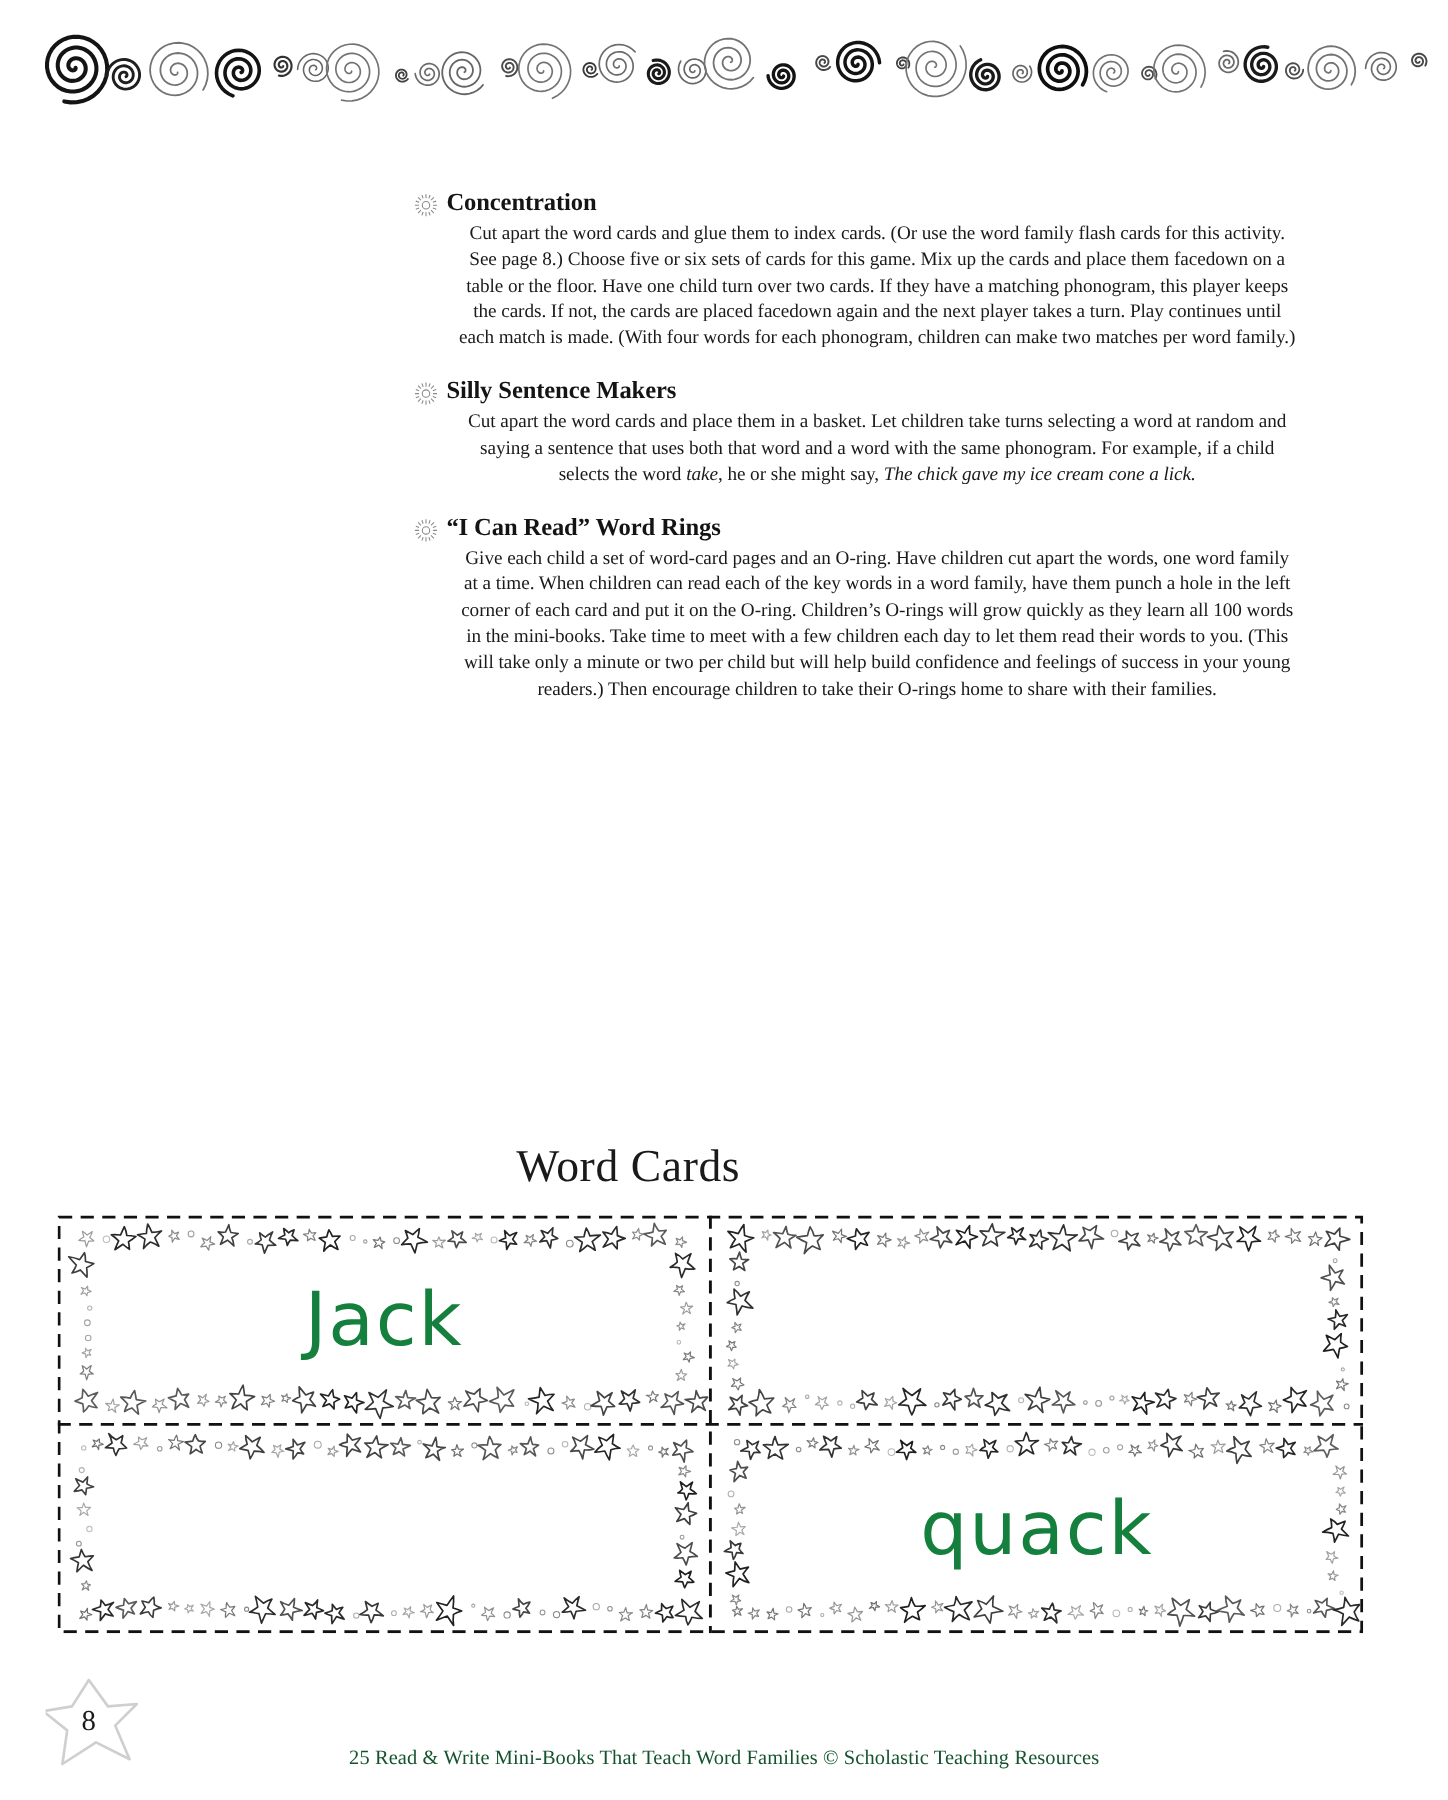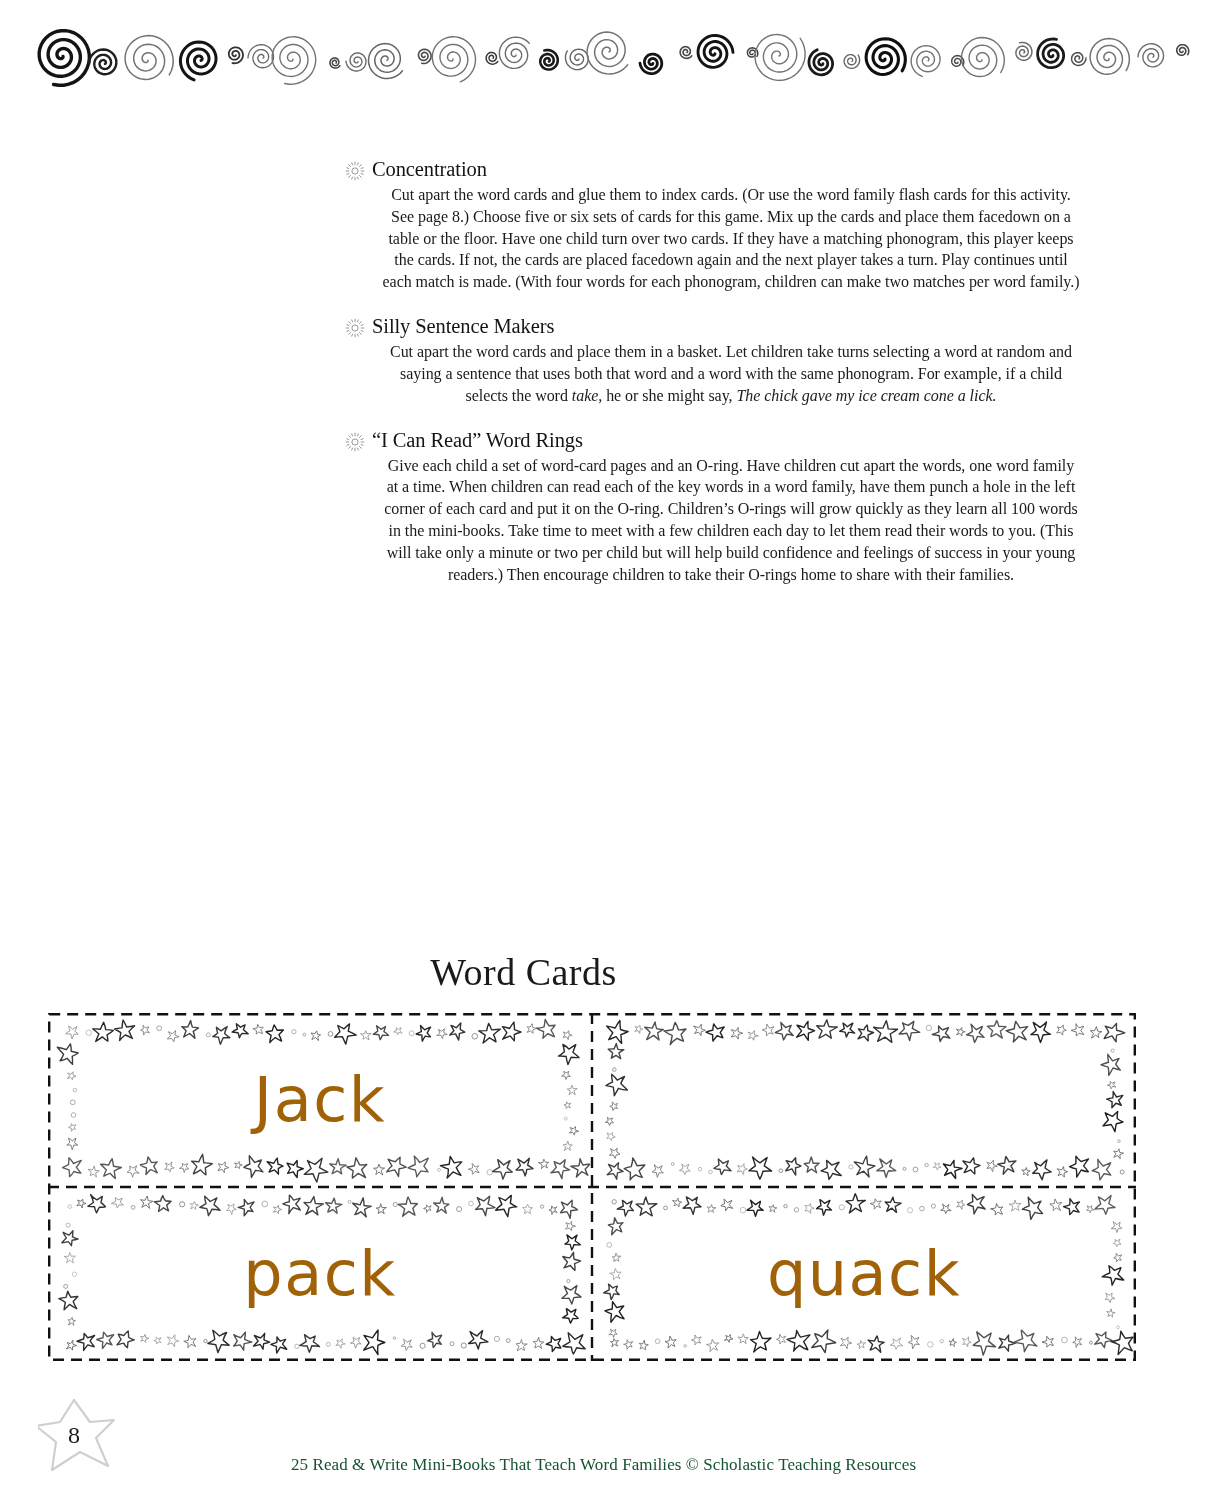--- a/index.html
+++ b/index.html
@@ -29,21 +29,21 @@
   .head-row{
     display:flex;align-items:flex-start;gap:7px;
     margin-bottom:3px;
   }
   .sun-icon{
     width:20px;height:20px;flex:0 0 20px;margin-top:3px;
   }
   .sun-icon svg{display:block;}
   .head-txt{
     font-family:"Liberation Serif", serif;
-    font-weight:normal;
+    font-weight:bold;
     font-size:20.5px;
     letter-spacing:-0.1px;
     line-height:1.1;
     color:#141414;
   }
   .body-txt{
     margin-left:37px;
     font-size:16px;
     line-height:1.365;
     text-align:center;
@@ -78,21 +78,21 @@
   .card{
     position:relative;
     overflow:hidden;
     display:flex;align-items:center;justify-content:center;
   }
   .card-word{
     font-family:"DejaVu Sans", sans-serif;
     font-size:62px;
     font-weight:400;
     letter-spacing:1.5px;
-    color:#a16207;
+    color:#15803d;
     position:relative;z-index:2;
     line-height:1;
   }
   .star-frame{
     position:absolute;inset:0;z-index:1;pointer-events:none;
   }
   .star-frame svg{display:block;width:100%;height:100%;}
 
   
   .page-star{
@@ -486,21 +486,20 @@
             <path d="M19.8 104.2Q21.1 107.7 22.9 110.3Q26.7 109.7 29.8 109.5Q28.0 111.5 25.2 114.4Q26.5 117.9 28.7 121.7Q24.8 119.8 21.5 117.4Q19.3 119.6 16.1 122.8Q16.5 118.7 17.4 115.3Q13.7 113.0 10.8 111.7Q13.9 110.9 18.0 110.4Z" stroke="rgb(51,51,51)" stroke-width="1.4" fill="none" stroke-linejoin="round"></path>
             <path d="M20.0 132.8Q21.1 132.8 22.7 132.8Q23.3 131.4 24.1 130.3Q24.3 131.8 24.8 133.1Q26.2 133.4 27.4 133.6Q26.5 134.3 25.1 135.1Q25.6 136.8 25.9 138.3Q24.5 137.0 23.5 136.1Q22.1 137.0 20.5 138.0Q21.2 136.3 22.0 134.8Z" stroke="rgb(134,134,134)" stroke-width="1" fill="none" stroke-linejoin="round"></path>
             <path d="M527.5 39.2Q525.5 40.0 523.6 40.2Q523.4 42.2 523.4 43.7Q522.3 42.3 521.4 41.0Q519.5 41.7 517.6 42.1Q519.0 40.5 519.8 39.0Q519.0 37.1 517.8 35.8Q519.9 36.3 521.5 37.1Q522.3 36.0 523.7 34.4Q523.7 36.0 523.6 38.0Z" stroke="rgb(137,137,137)" stroke-width="1" fill="none" stroke-linejoin="round"></path>
             <path d="M516.9 57.1Q519.2 55.8 520.7 53.8Q519.6 50.6 519.0 47.9Q521.2 49.8 524.0 51.8Q526.9 49.7 529.1 48.2Q527.7 50.7 527.2 54.0Q530.0 55.5 532.3 57.8Q529.4 57.9 525.9 57.7Q525.3 60.5 523.8 62.9Q523.1 60.6 522.1 57.4Z" stroke="rgb(32,32,32)" stroke-width="1.4" fill="none" stroke-linejoin="round"></path>
             <path d="M516.0 80.9Q517.8 78.3 519.5 75.0Q516.9 72.4 514.8 69.5Q518.7 70.6 521.7 70.9Q524.0 68.0 525.5 65.3Q525.4 68.7 526.1 72.2Q528.9 72.8 532.5 74.0Q529.6 75.8 526.6 76.7Q527.1 79.6 526.9 83.4Q524.7 81.4 522.3 78.5Z" stroke="rgb(63,63,63)" stroke-width="1.4" fill="none" stroke-linejoin="round"></path>
             <circle cx="520.4" cy="94.0" r="1.6" stroke="rgb(152,152,152)" stroke-width="0.9" fill="none"></circle>
             <path d="M528.8 98.5Q528.1 102.1 526.9 106.0Q530.3 107.6 533.1 110.0Q529.7 109.9 525.7 110.6Q525.0 114.0 523.8 117.1Q522.5 113.6 520.9 111.1Q517.5 111.6 513.9 111.3Q516.3 109.5 519.5 106.6Q518.1 103.5 516.2 99.3Q519.4 101.7 522.8 103.1Z" stroke="rgb(76,76,76)" stroke-width="1.4" fill="none" stroke-linejoin="round"></path>
             <path d="M527.9 122.4Q527.4 124.8 526.0 127.7Q528.3 129.2 530.2 131.4Q527.8 131.8 524.8 131.5Q523.8 133.9 522.5 136.1Q521.6 133.9 520.8 131.2Q517.8 130.7 514.6 130.8Q517.1 128.9 519.6 127.3Q518.8 125.0 518.4 121.7Q521.2 123.6 523.1 125.2Z" stroke="rgb(32,32,32)" stroke-width="1.4" fill="none" stroke-linejoin="round"></path>
           </svg>
         </span>
-      <span class="card-word">pack</span>
     </div>
     <div class="card">
       <span class="star-frame">
           <svg class="sf" viewBox="0 0 544 174" preserveAspectRatio="none">
             <circle cx="22.2" cy="14.8" r="2.2" stroke="rgb(140,140,140)" stroke-width="0.9" fill="none"></circle>
             <path d="M41.4 23.6Q38.5 23.2 36.2 23.5Q34.6 26.1 33.4 29.1Q32.4 25.7 32.3 22.6Q28.4 22.0 25.3 22.2Q28.4 20.4 31.3 19.0Q30.8 16.0 30.4 13.4Q32.6 14.8 34.8 16.9Q37.8 15.7 40.1 14.1Q39.2 16.7 38.0 19.6Z" stroke="rgb(50,50,50)" stroke-width="1.4" fill="none" stroke-linejoin="round"></path>
             <path d="M64.9 16.6Q61.2 19.2 58.0 21.5Q59.3 25.4 60.2 28.8Q56.5 26.9 54.0 24.7Q50.6 26.4 48.2 28.3Q48.8 25.5 49.9 21.6Q46.9 19.1 44.1 17.1Q48.0 16.6 51.7 17.2Q52.3 13.1 53.9 10.1Q54.5 13.4 56.3 17.0Z" stroke="rgb(53,53,53)" stroke-width="1.4" fill="none" stroke-linejoin="round"></path>
             <circle cx="73.5" cy="20.9" r="1.9" stroke="rgb(139,139,139)" stroke-width="0.9" fill="none"></circle>
             <path d="M87.2 19.6Q85.8 18.6 84.9 17.5Q83.6 18.1 82.1 18.9Q82.7 17.6 83.3 16.1Q81.7 15.0 80.5 13.4Q82.3 13.8 84.4 14.1Q85.4 12.4 86.0 11.1Q86.4 12.6 86.6 14.4Q87.8 14.6 89.6 15.1Q88.5 15.6 86.9 16.6Z" stroke="rgb(123,123,123)" stroke-width="1" fill="none" stroke-linejoin="round"></path>
             <path d="M105.3 10.3Q104.4 13.5 104.0 16.3Q106.5 17.6 109.0 19.8Q105.9 19.9 102.9 20.4Q102.2 23.4 101.2 27.3Q100.0 24.1 98.5 20.8Q94.6 21.0 91.1 21.3Q93.6 18.7 96.8 16.6Q95.0 13.0 94.3 9.9Q97.3 11.3 100.4 13.7Z" stroke="rgb(50,50,50)" stroke-width="1.4" fill="none" stroke-linejoin="round"></path>

